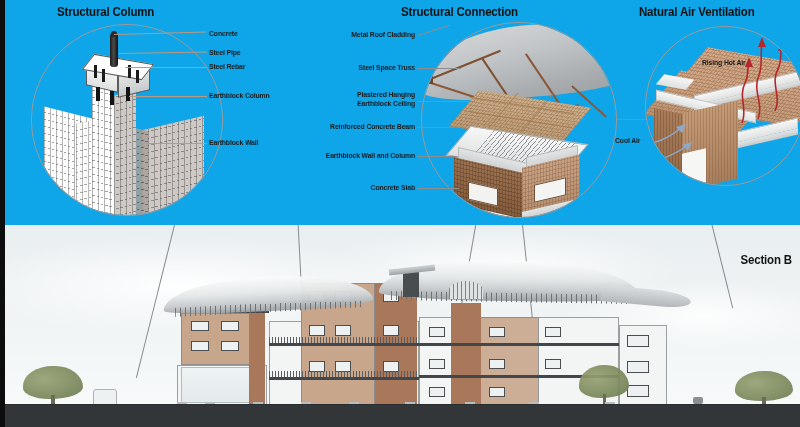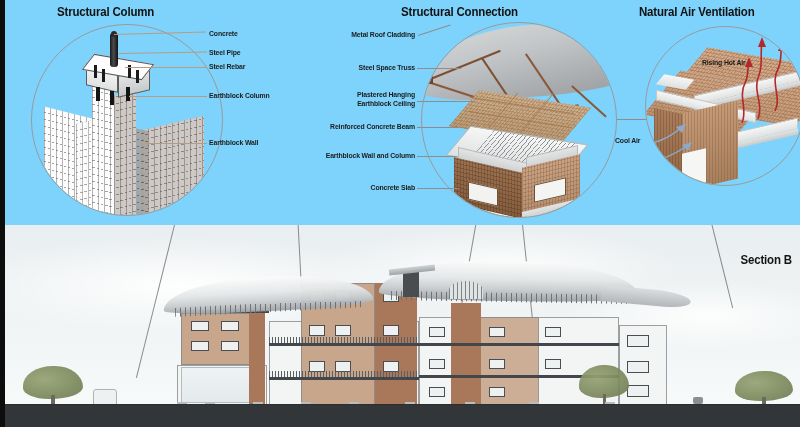--- a/index.html
+++ b/index.html
@@ -8,21 +8,21 @@
     font-family:"Liberation Sans", sans-serif;
     background:#ffffff;
     position:relative;
   }
   #root{position:absolute;inset:0;width:800px;height:427px;overflow:hidden;background:#fff;}
 
   
   .edge-bar{position:absolute;left:0;top:0;width:5px;height:427px;background:#0d0d0d;}
 
   
-  .detail-band{position:absolute;left:5px;top:0;width:795px;height:232px;background:#7dd3fc;}
+  .detail-band{position:absolute;left:5px;top:0;width:795px;height:232px;background:#0ea5e9;}
 
   .panel-title{
     position:absolute;font-weight:bold;font-size:12.5px;letter-spacing:-0.2px;
     color:#111;white-space:nowrap;transform:scaleX(.92);transform-origin:left center;
   }
 
   .callout-circle{
     position:absolute;border:1px solid #9a9a9a;border-radius:50%;
     background:transparent;overflow:hidden;
   }

